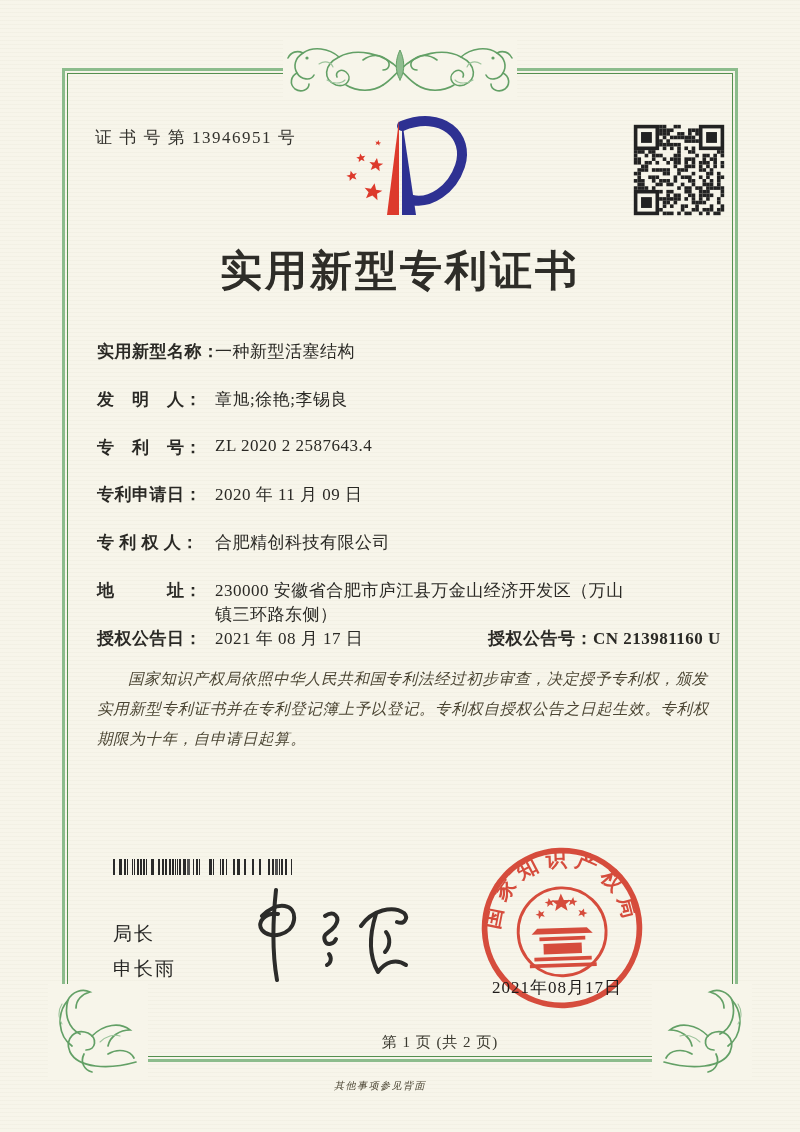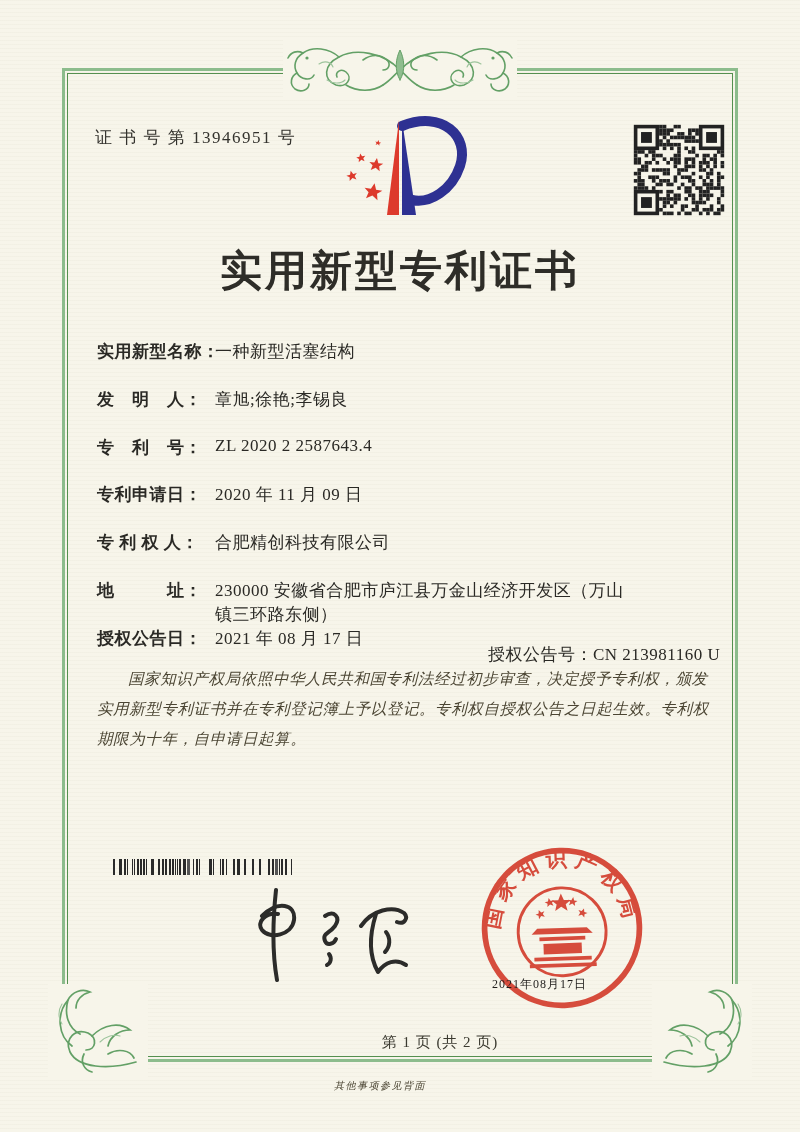--- a/index.html
+++ b/index.html
@@ -31,32 +31,32 @@
   .qr{position:absolute;left:632px;top:123px;width:94px;height:94px;}
   .title{
     position:absolute;left:0;top:243px;width:800px;text-align:center;
     font-size:42px;font-weight:600;letter-spacing:3px;color:#2e2d28;
   }
   .fields{position:absolute;left:0;top:0;}
   .frow{position:absolute;left:97px;font-size:17px;letter-spacing:0.5px;white-space:nowrap;}
   .flabel{display:inline-block;width:118px;vertical-align:top;font-weight:bold;}
   .fvalue{display:inline-block;vertical-align:top;}
   .fvalue.wrap{white-space:normal;width:424px;line-height:24px;}
-  .grant-no{position:absolute;left:391px;top:16px;}
+  .grant-no{position:absolute;left:391px;top:0;font-weight:bold;}
   .paras{
     position:absolute;left:97px;top:664px;width:618px;
     font-style:italic;font-size:15.5px;line-height:30px;letter-spacing:0.6px;color:#4b4533;
   }
   .paras p{margin:0;text-indent:2em;}
   .barcode{position:absolute;left:113px;top:858px;width:196px;height:18px;}
   .director{position:absolute;left:113px;top:916px;font-family:"Liberation Sans","DejaVu Sans",sans-serif;
     font-size:19px;font-weight:500;letter-spacing:2px;color:#262624;line-height:35px;}
   .signature{position:absolute;left:228px;top:880px;width:195px;height:115px;}
   .seal{position:absolute;left:476px;top:842px;width:172px;height:172px;transform:rotate(-2deg);}
-  .seal-date{position:absolute;left:492px;top:976px;font-size:12px;letter-spacing:1px;color:#1e1c1a;z-index:5;}
+  .seal-date{position:absolute;left:492px;top:976px;font-size:17px;letter-spacing:1px;color:#1e1c1a;z-index:5;}
   .page-num{position:absolute;left:0;top:1033px;width:800px;text-align:center;font-size:15px;color:#3a392f;letter-spacing:1px;margin-left:40px;}
   .back-note{position:absolute;left:0;top:1079px;width:760px;text-align:center;font-style:italic;
     font-size:10px;letter-spacing:1.5px;color:#4b4533;}
   svg{display:block;}
 </style>
 </head>
 <body>
 
 <div class="page">
 
@@ -460,20 +460,24 @@
         <rect x="155" y="1" width="2" height="16" fill="#2a2a2a"></rect>
         <rect x="159" y="1" width="2" height="16" fill="#2a2a2a"></rect>
         <rect x="162" y="1" width="3" height="16" fill="#555"></rect>
         <rect x="166" y="1" width="1" height="16" fill="#2a2a2a"></rect>
         <rect x="168" y="1" width="2" height="16" fill="#2a2a2a"></rect>
         <rect x="172" y="1" width="2" height="16" fill="#2a2a2a"></rect>
         <rect x="178" y="1" width="1" height="16" fill="#2a2a2a"></rect>
       </svg>
   </div>
 
+  <div class="director">
+    <div>局长</div>
+    <div>申长雨</div>
+  </div>
 
   <div class="signature">
     <svg viewBox="0 0 195 115" width="195" height="115">
       <g stroke="#1b1b1a" stroke-width="4" fill="none" stroke-linecap="round" stroke-linejoin="round" opacity="0.92">
         <path d="M34 36 C 50 20 68 24 66 40 C 64 55 42 60 34 50 C 28 42 38 32 50 34"></path>
         <path d="M48 10 C 45 38 44 72 49 100"></path>
         <path d="M97 36 C 106 30 113 37 107 46 C 101 54 94 53 97 61 C 99 66 106 64 108 59"></path>
         <path d="M101 74 C 104 78 103 83 99 85"></path>
         <path d="M133 46 C 144 30 165 25 176 33 C 181 38 176 45 169 42"></path>
         <path d="M148 34 C 141 56 141 76 150 92 C 157 82 168 78 178 85"></path>

